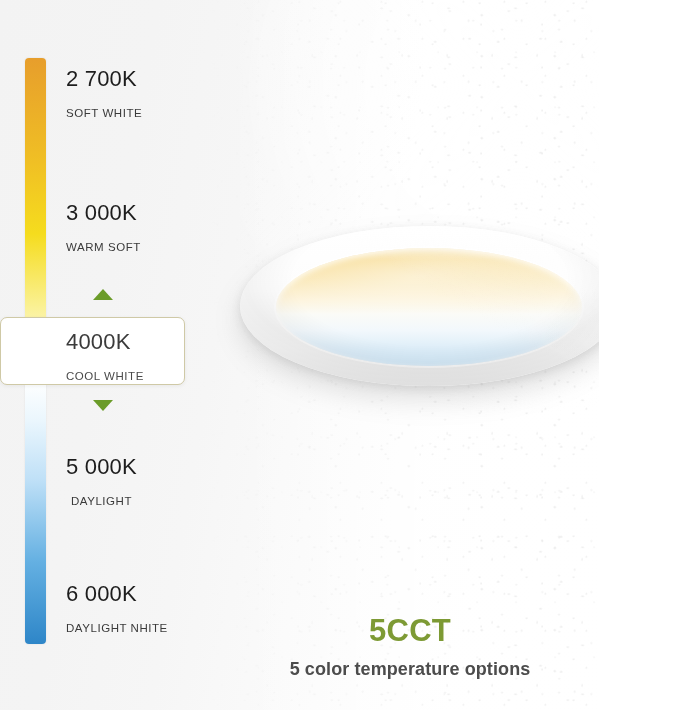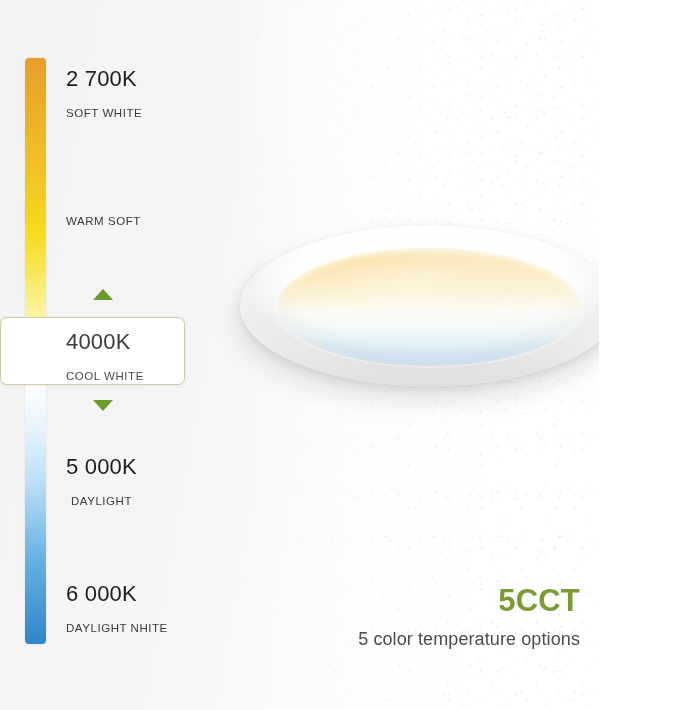--- a/index.html
+++ b/index.html
@@ -173,31 +173,31 @@
       inset 0 2px 6px rgba(255,255,255,.85),
       0 0 0 2px rgba(255,255,255,.55);
   }
   .fixture-lens-gloss {
     position:absolute; inset:0;
     border-radius:50%;
     background:radial-gradient(ellipse 70% 55% at 46% 24%, rgba(255,255,255,.45) 0%, rgba(255,255,255,0) 70%);
   }
 
   
-  .caption { position:absolute; left:240px; top:582px; width:340px; text-align:right; }
+  .caption { position:absolute; left:240px; top:612px; width:340px; text-align:center; }
   .caption .headline {
     font-size:31px;
     font-weight:700;
     color:#7d9a34;
     letter-spacing:.2px;
     line-height:38px;
   }
   .caption .subline {
     font-size:18px;
-    font-weight:400;
+    font-weight:700;
     color:#4c4c4c;
     letter-spacing:.1px;
     line-height:26px;
     margin-top:6px;
   }
 </style>
 </head>
 <body>
 
 <div class="stage">
@@ -207,20 +207,21 @@
   <div class="bg-texture"></div>
 
   <div class="cct-bar" id="cct-bar" style="background: linear-gradient(rgb(231, 158, 44) 0%, rgb(240, 192, 36) 18%, rgb(245, 220, 30) 30%, rgb(250, 240, 143) 42%, rgb(253, 250, 223) 50%, rgb(255, 255, 255) 55%, rgb(234, 246, 253) 62%, rgb(191, 224, 247) 72%, rgb(100, 176, 226) 86%, rgb(46, 134, 200) 100%);"></div>
 
   <div class="cct-label" style="top:66px;">
     <div class="kelvin">2 700K</div>
     <div class="name">SOFT WHITE</div>
   </div>
 
   <div class="cct-label" style="top:200px;">
+    <div class="kelvin">3 000K</div>
     <div class="name">WARM SOFT</div>
   </div>
 
   <div class="arrow arrow-up" style="border-bottom-color: rgb(107, 156, 41);"></div>
 
   <div class="cct-highlight" style="border-color: rgb(207, 201, 166); background-color: rgb(255, 255, 255);"></div>
   <div class="cct-label cct-highlight-text" style="top:329px; z-index:3;">
     <div class="kelvin" style="color:#3b3b3b;">4000K</div>
     <div class="name" style="color:#4a4a4a;text-align:center;">COOL WHITE</div>
   </div>

